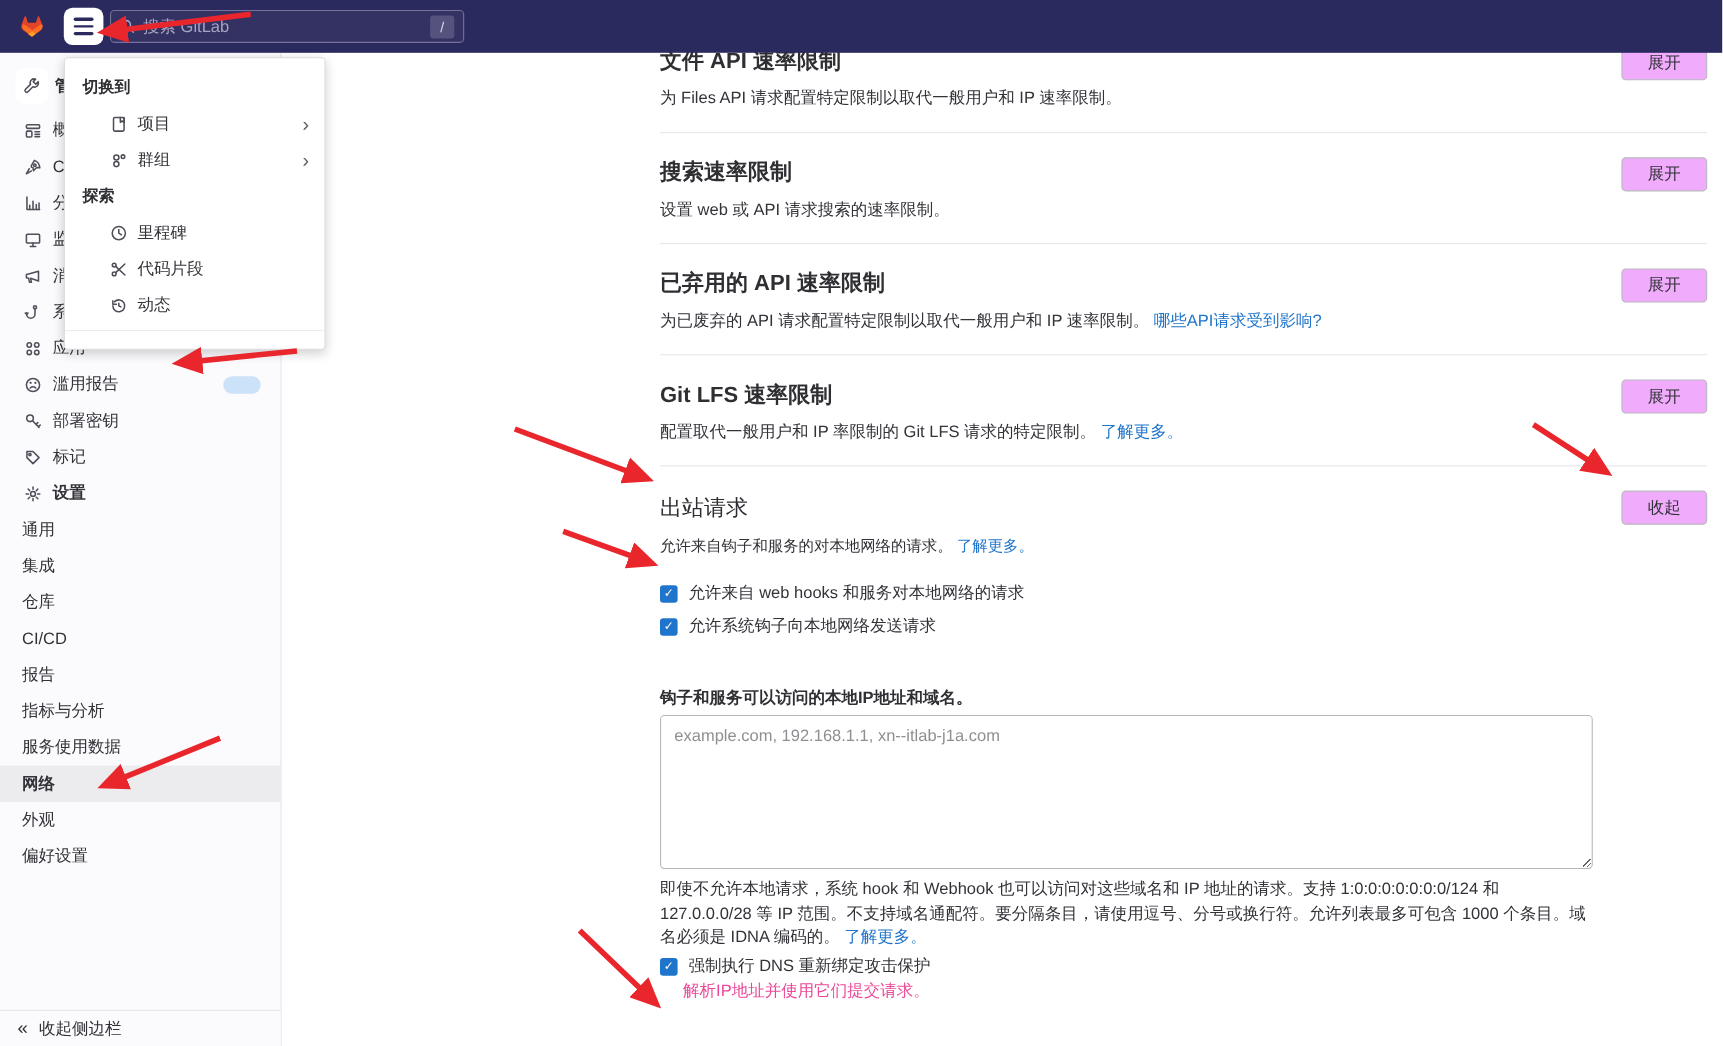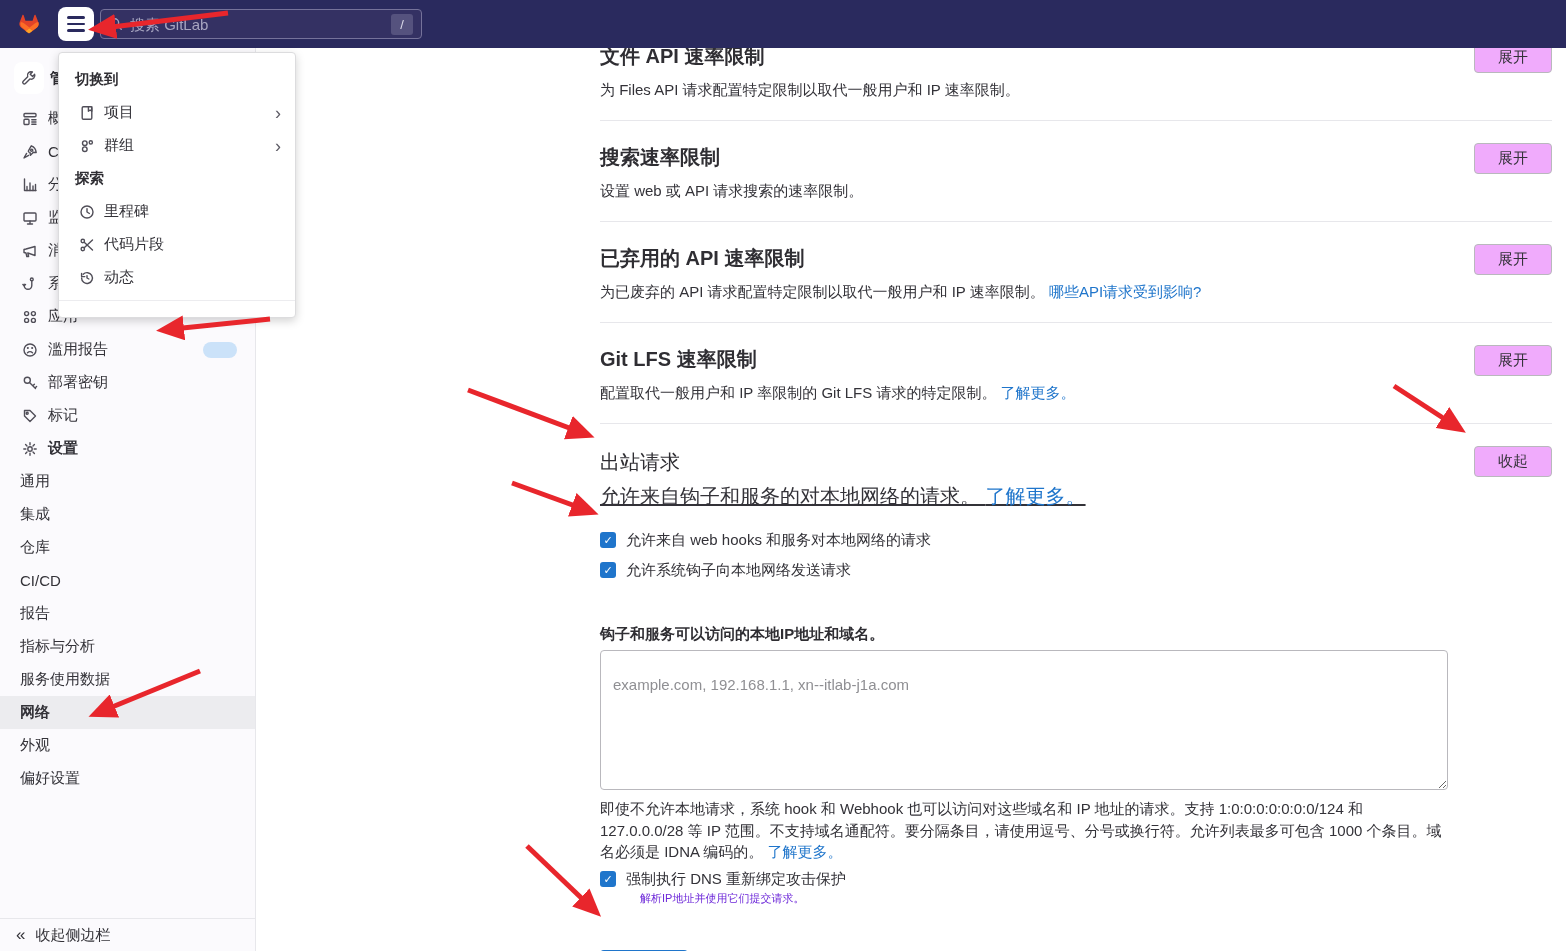--- a/index.html
+++ b/index.html
@@ -28,49 +28,49 @@
   .sb-item .pill { margin-left:auto; margin-right:18px; min-width:34px; height:16px; background:#cbe2f9; color:#0b5cad; border-radius:8px; font-size:11px; text-align:center; line-height:16px; }
   .sb-sub { display:flex; align-items:center; height:33px; padding-left:20px; font-size:15px; color:#333238; cursor:pointer; }
   .sb-sub.active { background:#ececef; font-weight:700; }
   .sb-bold { font-weight:700; }
   .sb-footer { position:absolute; left:0; bottom:0; width:255px; height:33px; border-top:1px solid #e7e7eb; display:flex; align-items:center; padding-left:16px; font-size:15px; color:#333238; background:#fbfafd; cursor:pointer; }
   .sb-footer .chev { font-size:17px; margin-right:10px; color:#333238; }
 
   
   .dropdown { position:absolute; left:58px; top:52px; width:238px; background:#fff; border:1px solid #dcdcde; border-radius:4px; box-shadow:0 3px 10px rgba(0,0,0,.18); z-index:40; padding:10px 0; }
   .dd-header { padding:7px 16px; font-size:14.5px; font-weight:700; color:#2f2e33; }
-  .dd-item { display:flex; align-items:center; height:33px; padding:0 14px 0 20px; font-size:15px; color:#333238; cursor:pointer; }
+  .dd-item { display:flex; align-items:center; height:33px; padding:0 14px 0 20px; font-size:15px; color:#333238; cursor:pointer;margin-left:21px; }
   .dd-item svg { flex:0 0 auto; margin-right:9px; }
   .dd-item .chev { margin-left:auto; color:#5e5c66; font-size:18px; line-height:1; }
   .dd-divider { height:1px; background:#ececef; margin:6px 0; }
 
   
   .main { position:absolute; left:257px; top:0; width:1309px; height:951px; background:#fff; overflow:hidden; z-index:1; }
   .content { position:absolute; left:343px; top:44px; width:952px; }
   .sec { position:relative; border-bottom:1px solid #e7e7eb; padding-bottom:20px; }
   .sec + .sec { padding-top:24px; }
   .sec h2 { font-size:20px; line-height:24px; font-weight:700; color:#2f2e33; }
   .sec .desc { margin-top:12px; font-size:15px; line-height:20px; color:#333238; max-width:848px; }
   a.lnk { color:#1f75cb; text-decoration:none; cursor:pointer; }
   .expand-btn { position:absolute; right:0; top:22px; width:78px; height:31px; background:#f0abfc; border:1px solid #b9b8bd; border-radius:4px; font-size:15px; color:#333238; cursor:pointer; font-family:Liberation Mono, monospace; }
   .sec.first .expand-btn { top:-2px; }
 
   .outbound { position:relative; padding-top:26px; }
   .outbound h2 { font-size:20px; line-height:24px; font-weight:400; color:#2f2e33; }
-  .outbound .desc { margin-top:12px; font-size:20px; line-height:20px;text-decoration:underline; }
+  .outbound .desc { margin-top:12px; font-size:14px; line-height:20px; }
   .checkrow { display:flex; align-items:flex-start; gap:10px; font-size:15px; line-height:20px; }
   .checkrow.c1 { margin-top:24px; }
   .checkrow.c2 { margin-top:10px; }
   .checkbox { flex:0 0 auto; width:16px; height:16px; margin-top:2px; background:#1f75cb; border-radius:3px; color:#fff; font-size:11px; font-weight:700; display:flex; align-items:center; justify-content:center; cursor:pointer; }
   .allow-label { margin-top:45px; font-size:15px; font-weight:700; color:#2f2e33; }
-  .allow-textarea { display:block; margin-top:6px; width:848px; height:140px; border:1px solid #b9b8bd; border-radius:4px; padding:25px 12px; font-size:15px; font-family:inherit; color:#333238; resize:both; position:relative; }
+  .allow-textarea { display:block; margin-top:6px; width:848px; height:140px; border:1px solid #b9b8bd; border-radius:4px; padding:10px 12px; font-size:15px; font-family:inherit; color:#333238; resize:both; position:relative; }
   .allow-textarea::placeholder { color:#8f8f93; }
   .help { margin-top:8px; width:848px; font-size:15px; line-height:21.5px; color:#333238; }
   .dnsrow { margin-top:6px; }
-  .dns-sub { margin-left:40px; margin-top:2px; font-size:11px; color:#6d28d9; }
+  .dns-sub { margin-left:21px; margin-top:2px; font-size:15px; color:#ec4899; }
   .save-btn { margin-top:44px; height:31px; padding:0 14px; background:#1f75cb; color:#fff; border:none; border-radius:4px; font-size:15px; cursor:pointer; font-family:inherit; }
 
   
   .arrows { position:absolute; left:0; top:0; width:1566px; height:951px; z-index:60; pointer-events:none; }
 
   .icon { stroke:#504e58; fill:none; stroke-width:1.4; stroke-linecap:round; stroke-linejoin:round; }
 </style>
 </head>
 <body>
 

